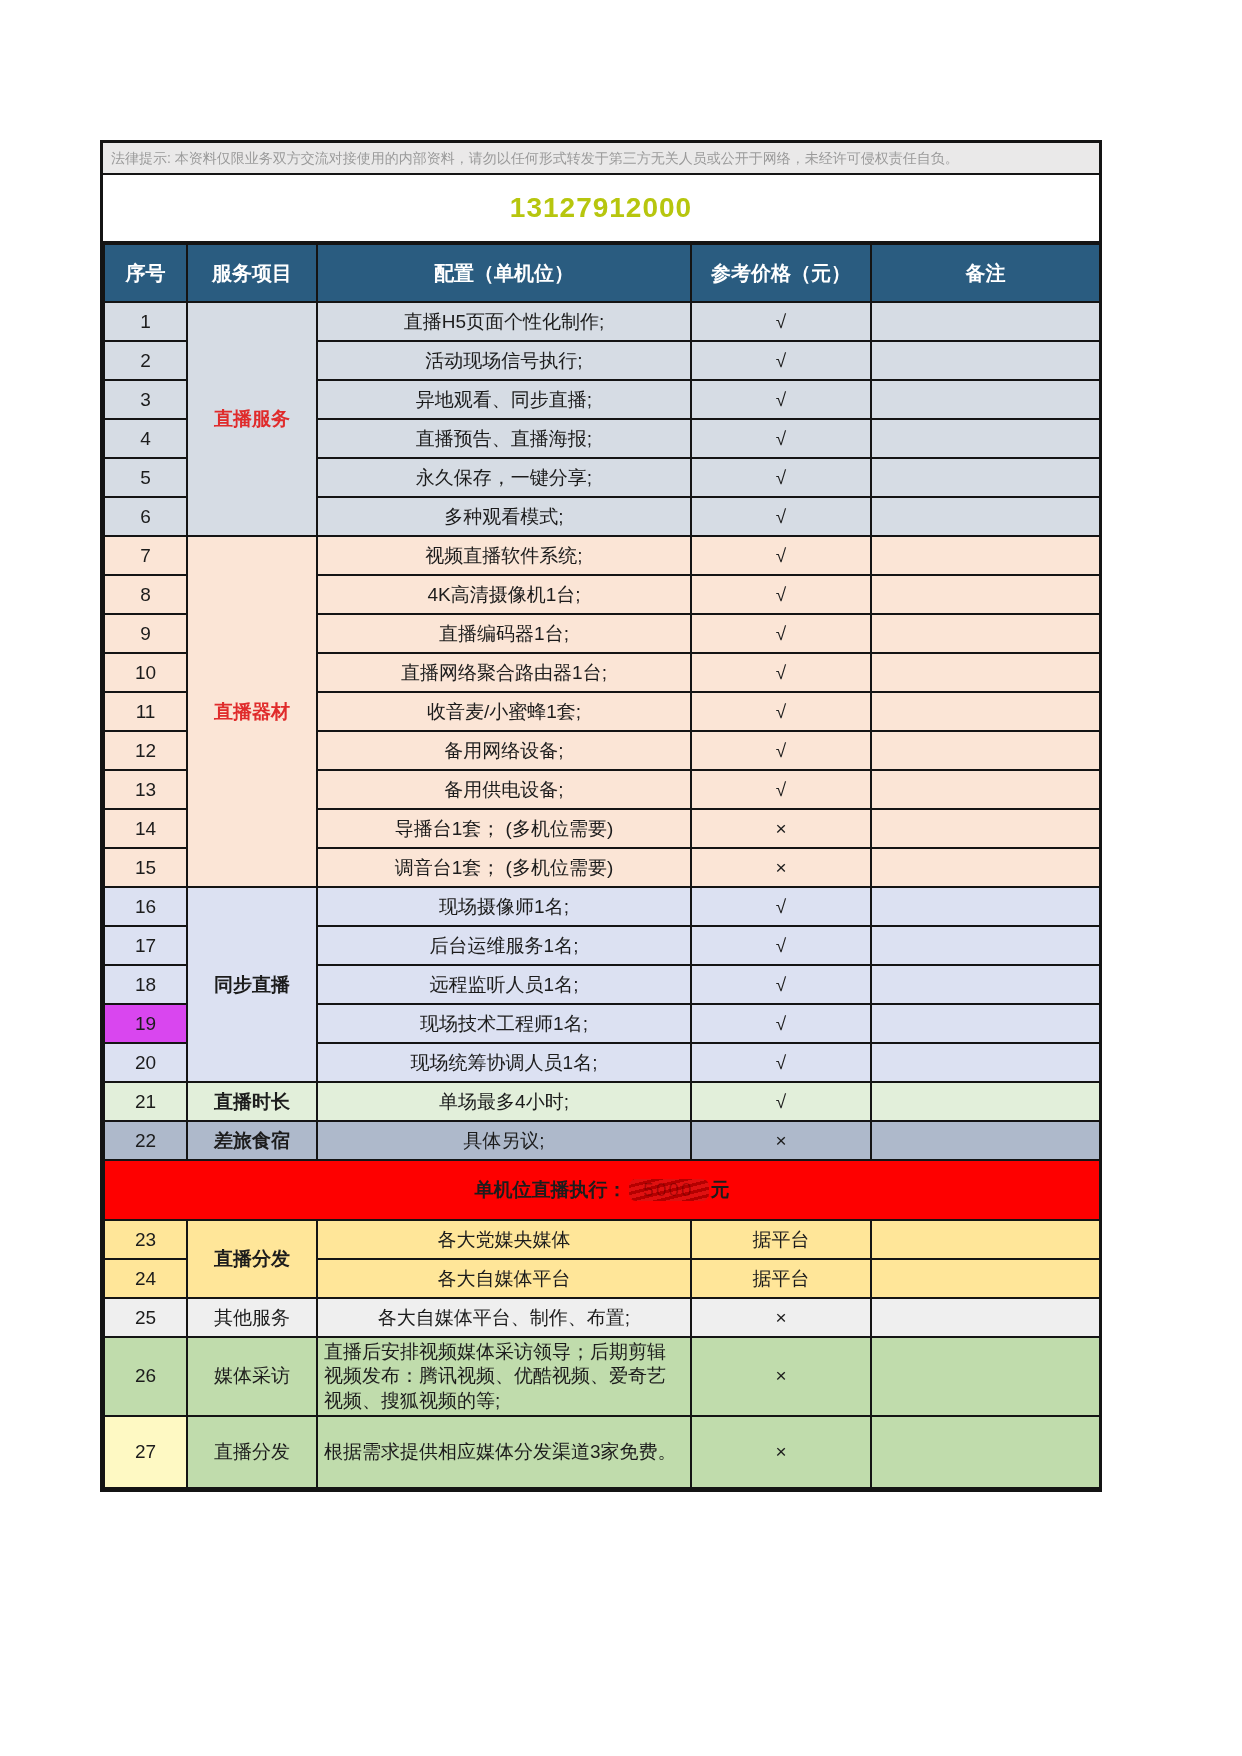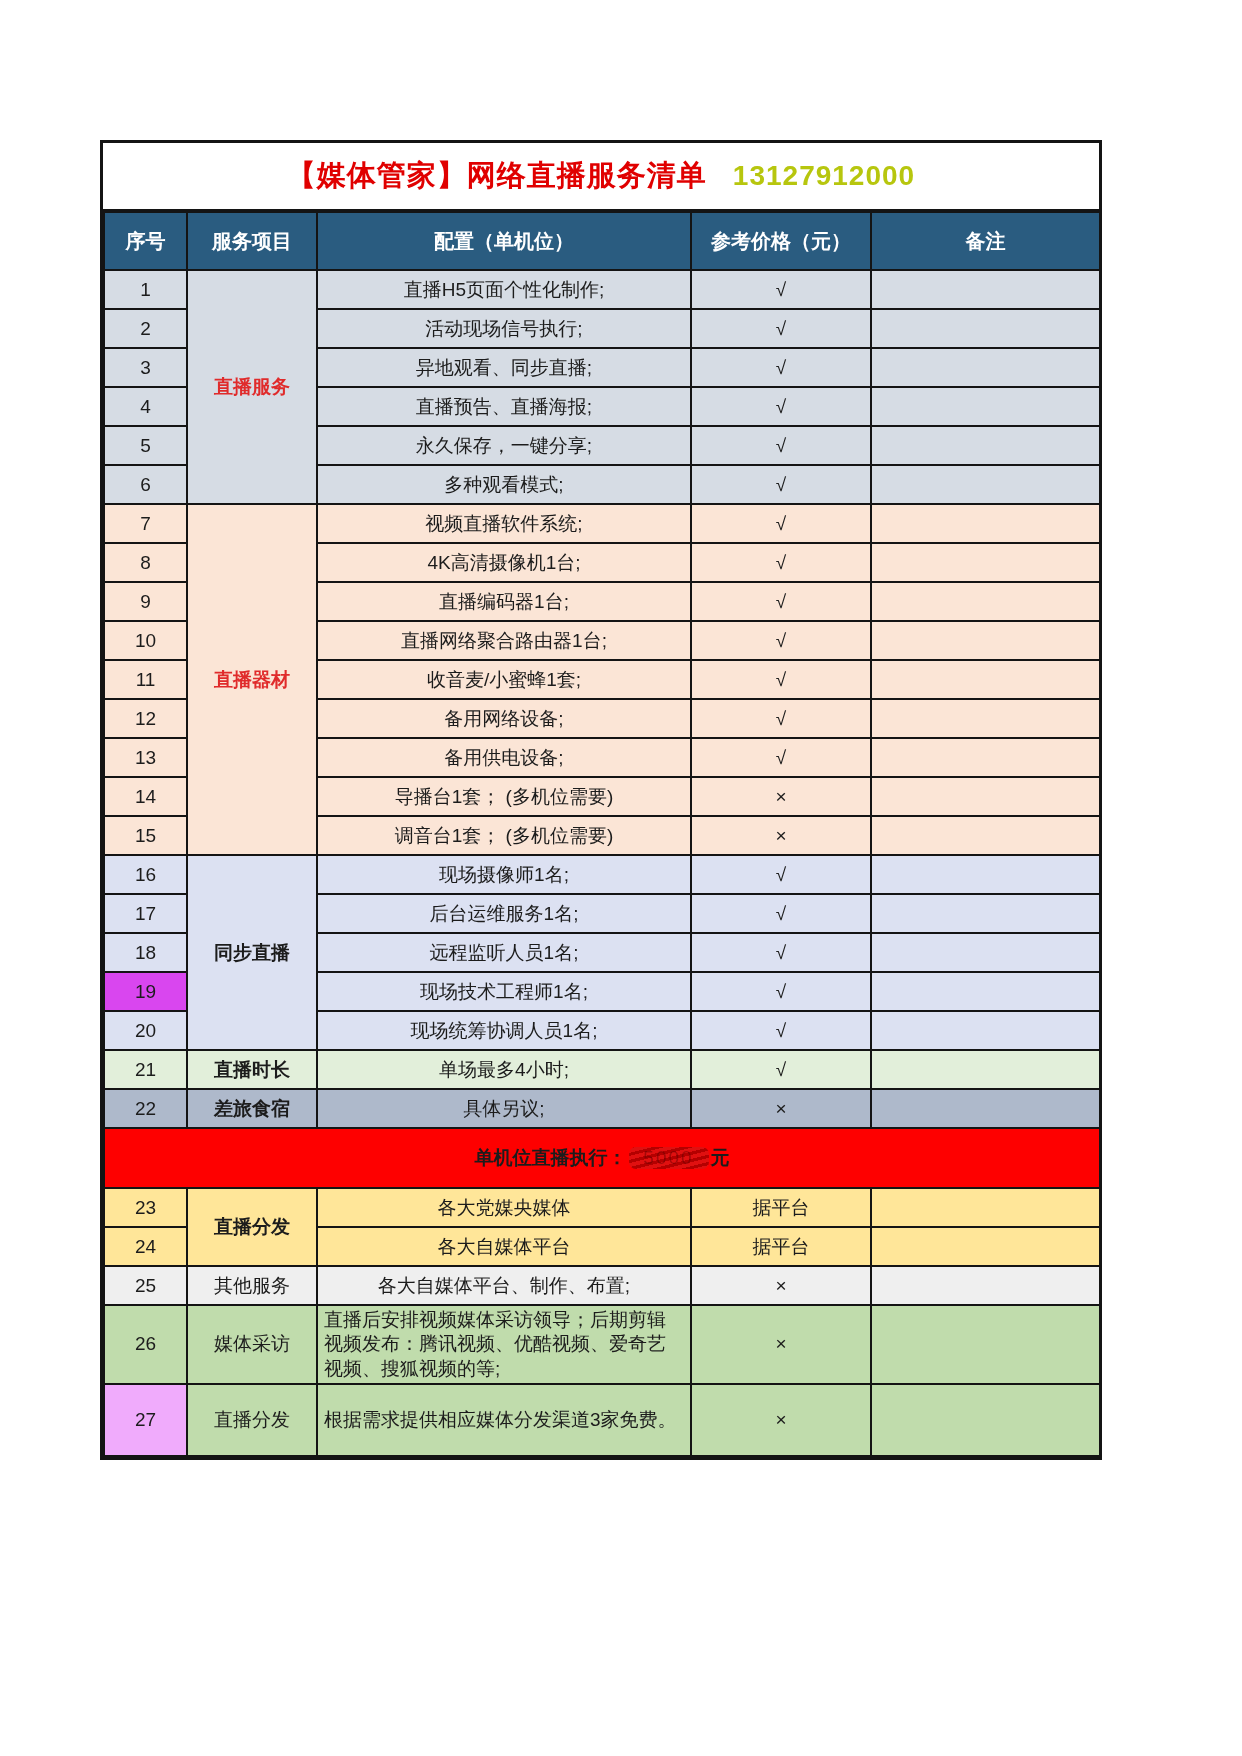--- a/index.html
+++ b/index.html
@@ -118,22 +118,22 @@
       <span class="wm-text">媒体管家</span>
     </div>
     <div class="wm" style="left: 278px; top: 1268px; transform: rotate(-27deg);">
       <span class="wm-chev">《</span>
       <span class="wm-logo"></span>
       <span class="wm-text">媒体管家</span>
     </div>
   </div>
 
 <div class="sheet">
+  <div class="disclaimer">法律提示: 本资料仅限业务双方交流对接使用的内部资料，请勿以任何形式转发于第三方无关人员或公开于网络，未经许可侵权责任自负。</div>
   <div class="title-row">
-    <span class="doc-title">【媒体管家】网络直播服务清单</span>
     <span class="doc-phone">13127912000</span>
   </div>
   <table class="svc">
     <colgroup>
       <col style="width:83px">
       <col style="width:130px">
       <col style="width:374px">
       <col style="width:180px">
       <col style="width:229px">
     </colgroup>
@@ -308,21 +308,21 @@
           <td style="background: rgb(239, 239, 239);"></td>
         </tr>
         <tr class="std" style="height: 76px;">
           <td style="background: rgb(192, 220, 172);">26</td>
           <td rowspan="1" class="grp plain" style="background: rgb(192, 220, 172);">媒体采访</td>
           <td class="cfg-left" style="background: rgb(192, 220, 172);">直播后安排视频媒体采访领导；后期剪辑视频发布：腾讯视频、优酷视频、爱奇艺视频、搜狐视频的等;</td>
           <td class="mark-cross-black" style="background: rgb(192, 220, 172);">×</td>
           <td style="background: rgb(192, 220, 172);"></td>
         </tr>
         <tr class="std" style="height: 72px;">
-          <td style="background: #f0abfc; margin-top: 8px;">27</td>
+          <td style="background: #fef9c3; margin-top: 8px;">27</td>
           <td rowspan="1" class="grp plain" style="background: rgb(192, 220, 172);">直播分发</td>
           <td class="cfg-left" style="background: rgb(192, 220, 172);">根据需求提供相应媒体分发渠道3家免费。</td>
           <td class="mark-cross-black" style="background: rgb(192, 220, 172);">×</td>
           <td style="background: rgb(192, 220, 172);"></td>
         </tr>
       </tbody>
   </table>
 </div>
 
 </body></html>

